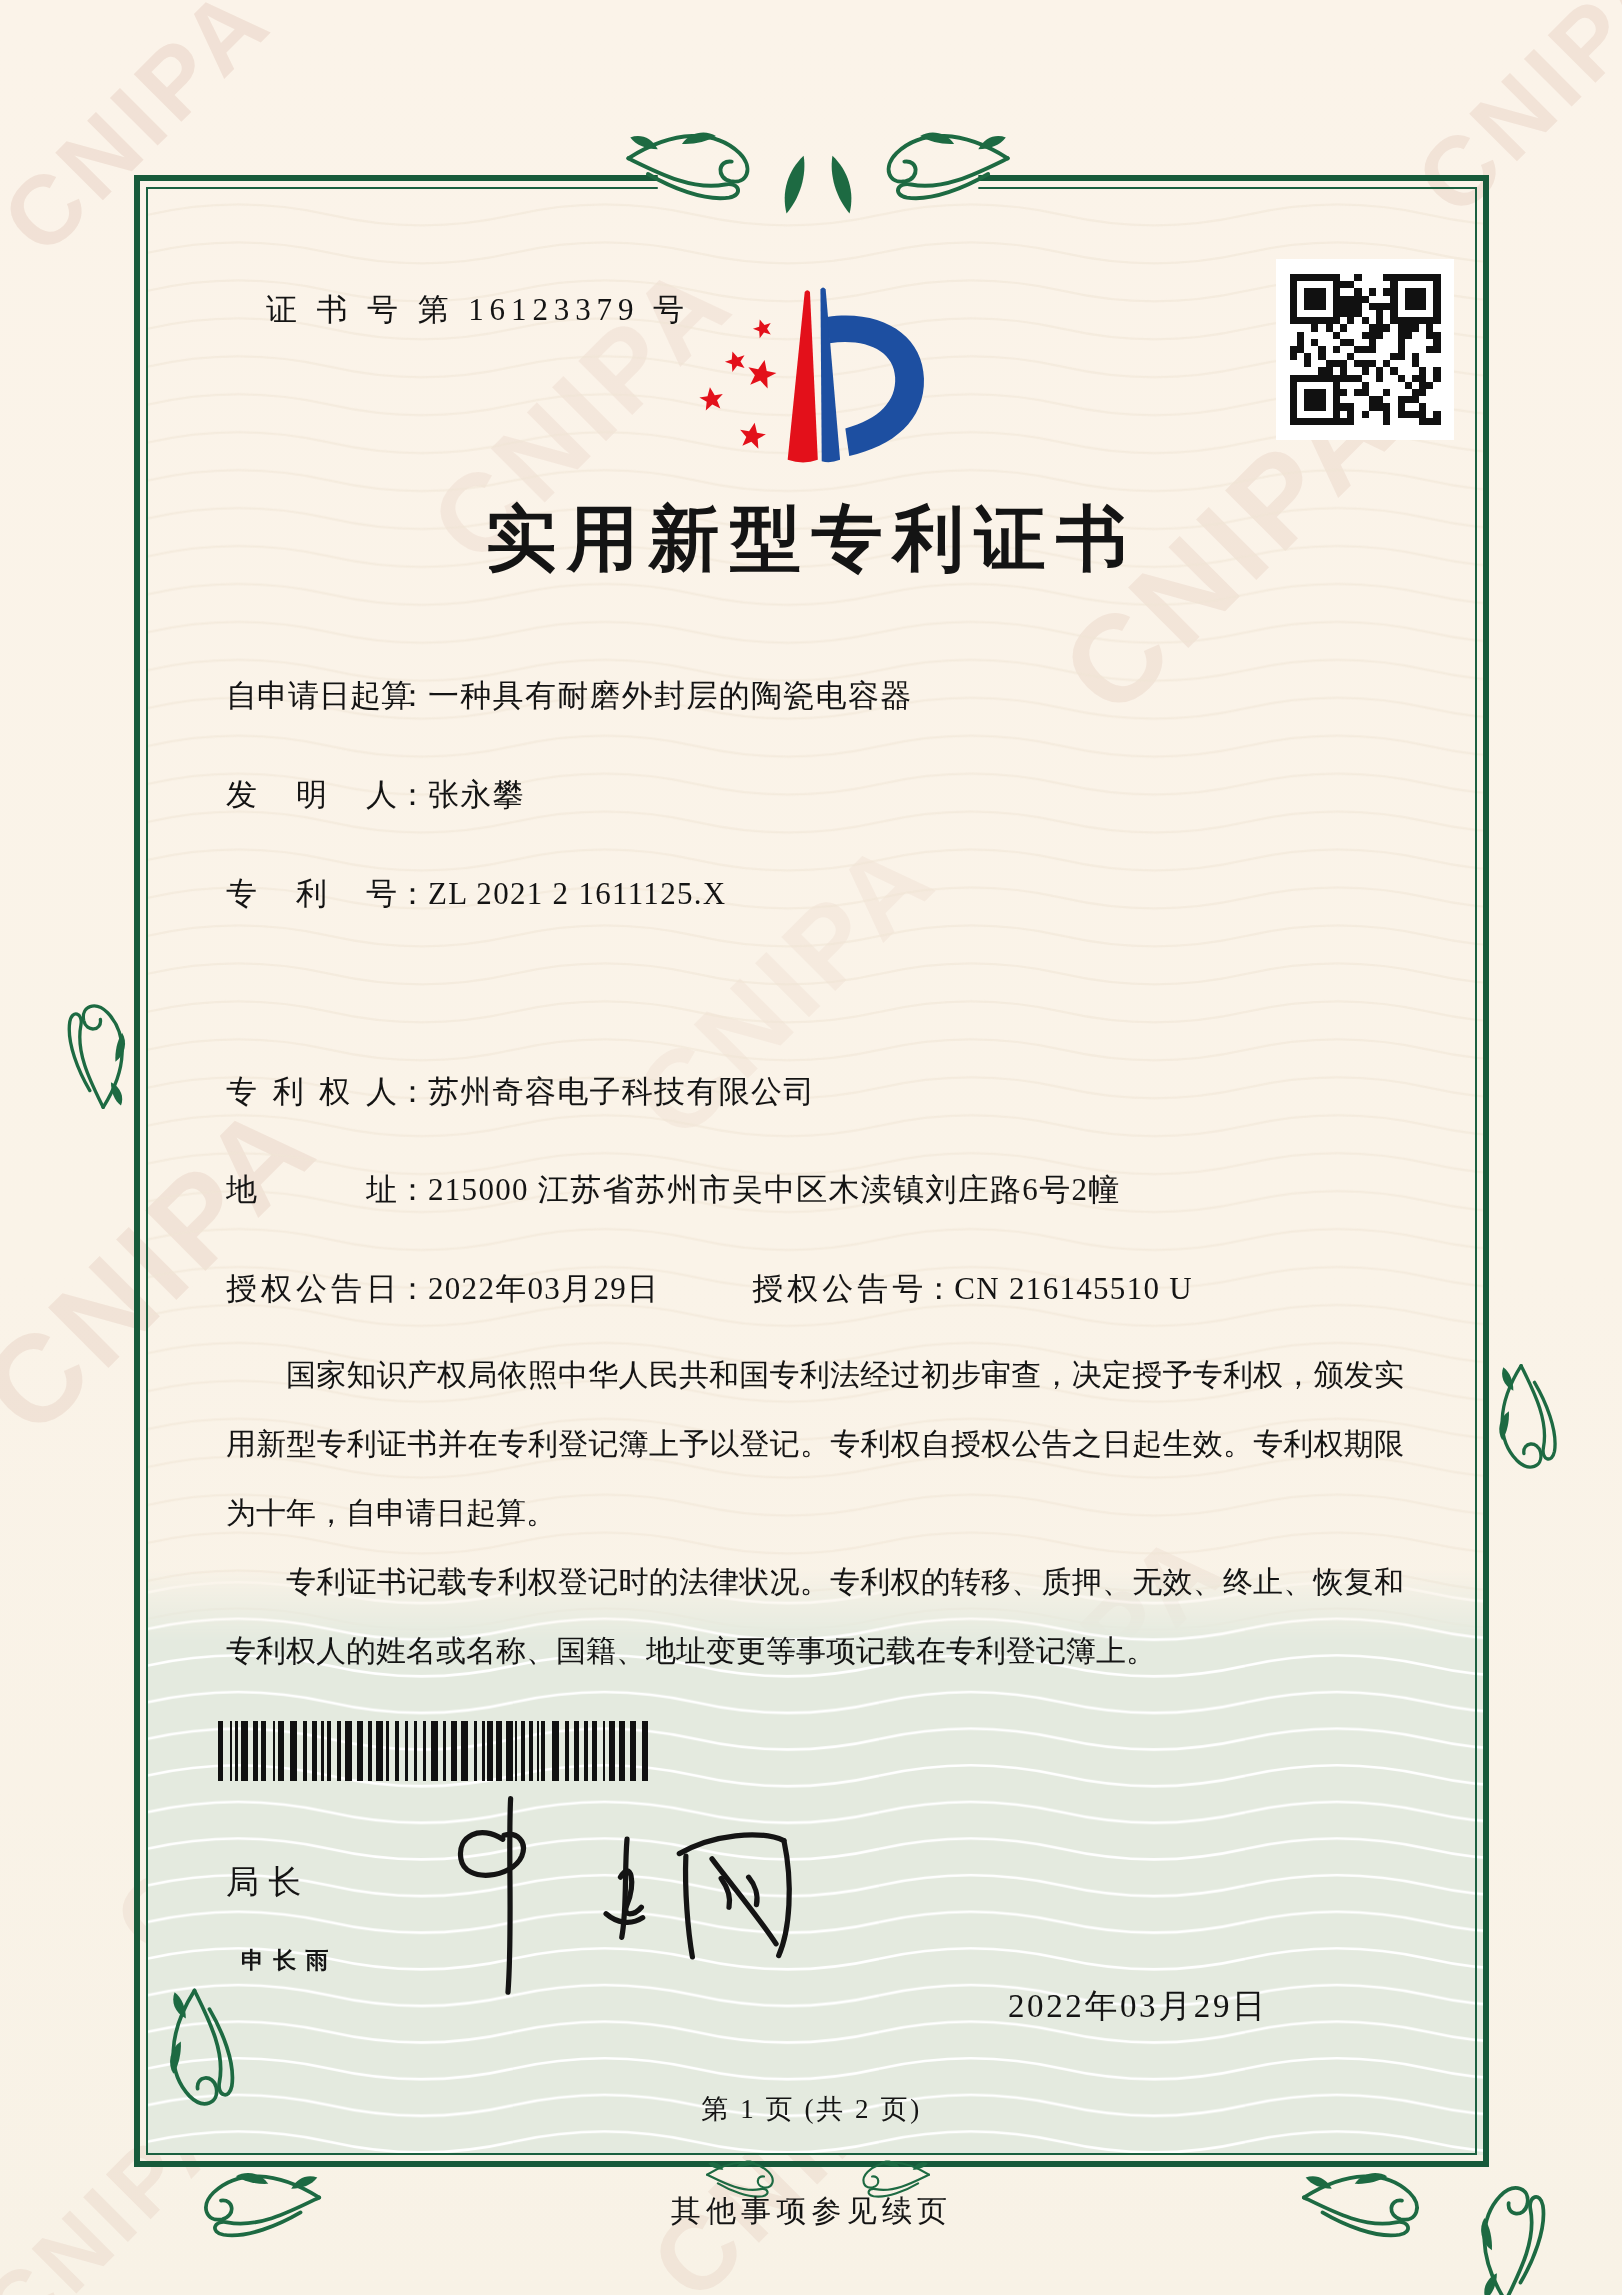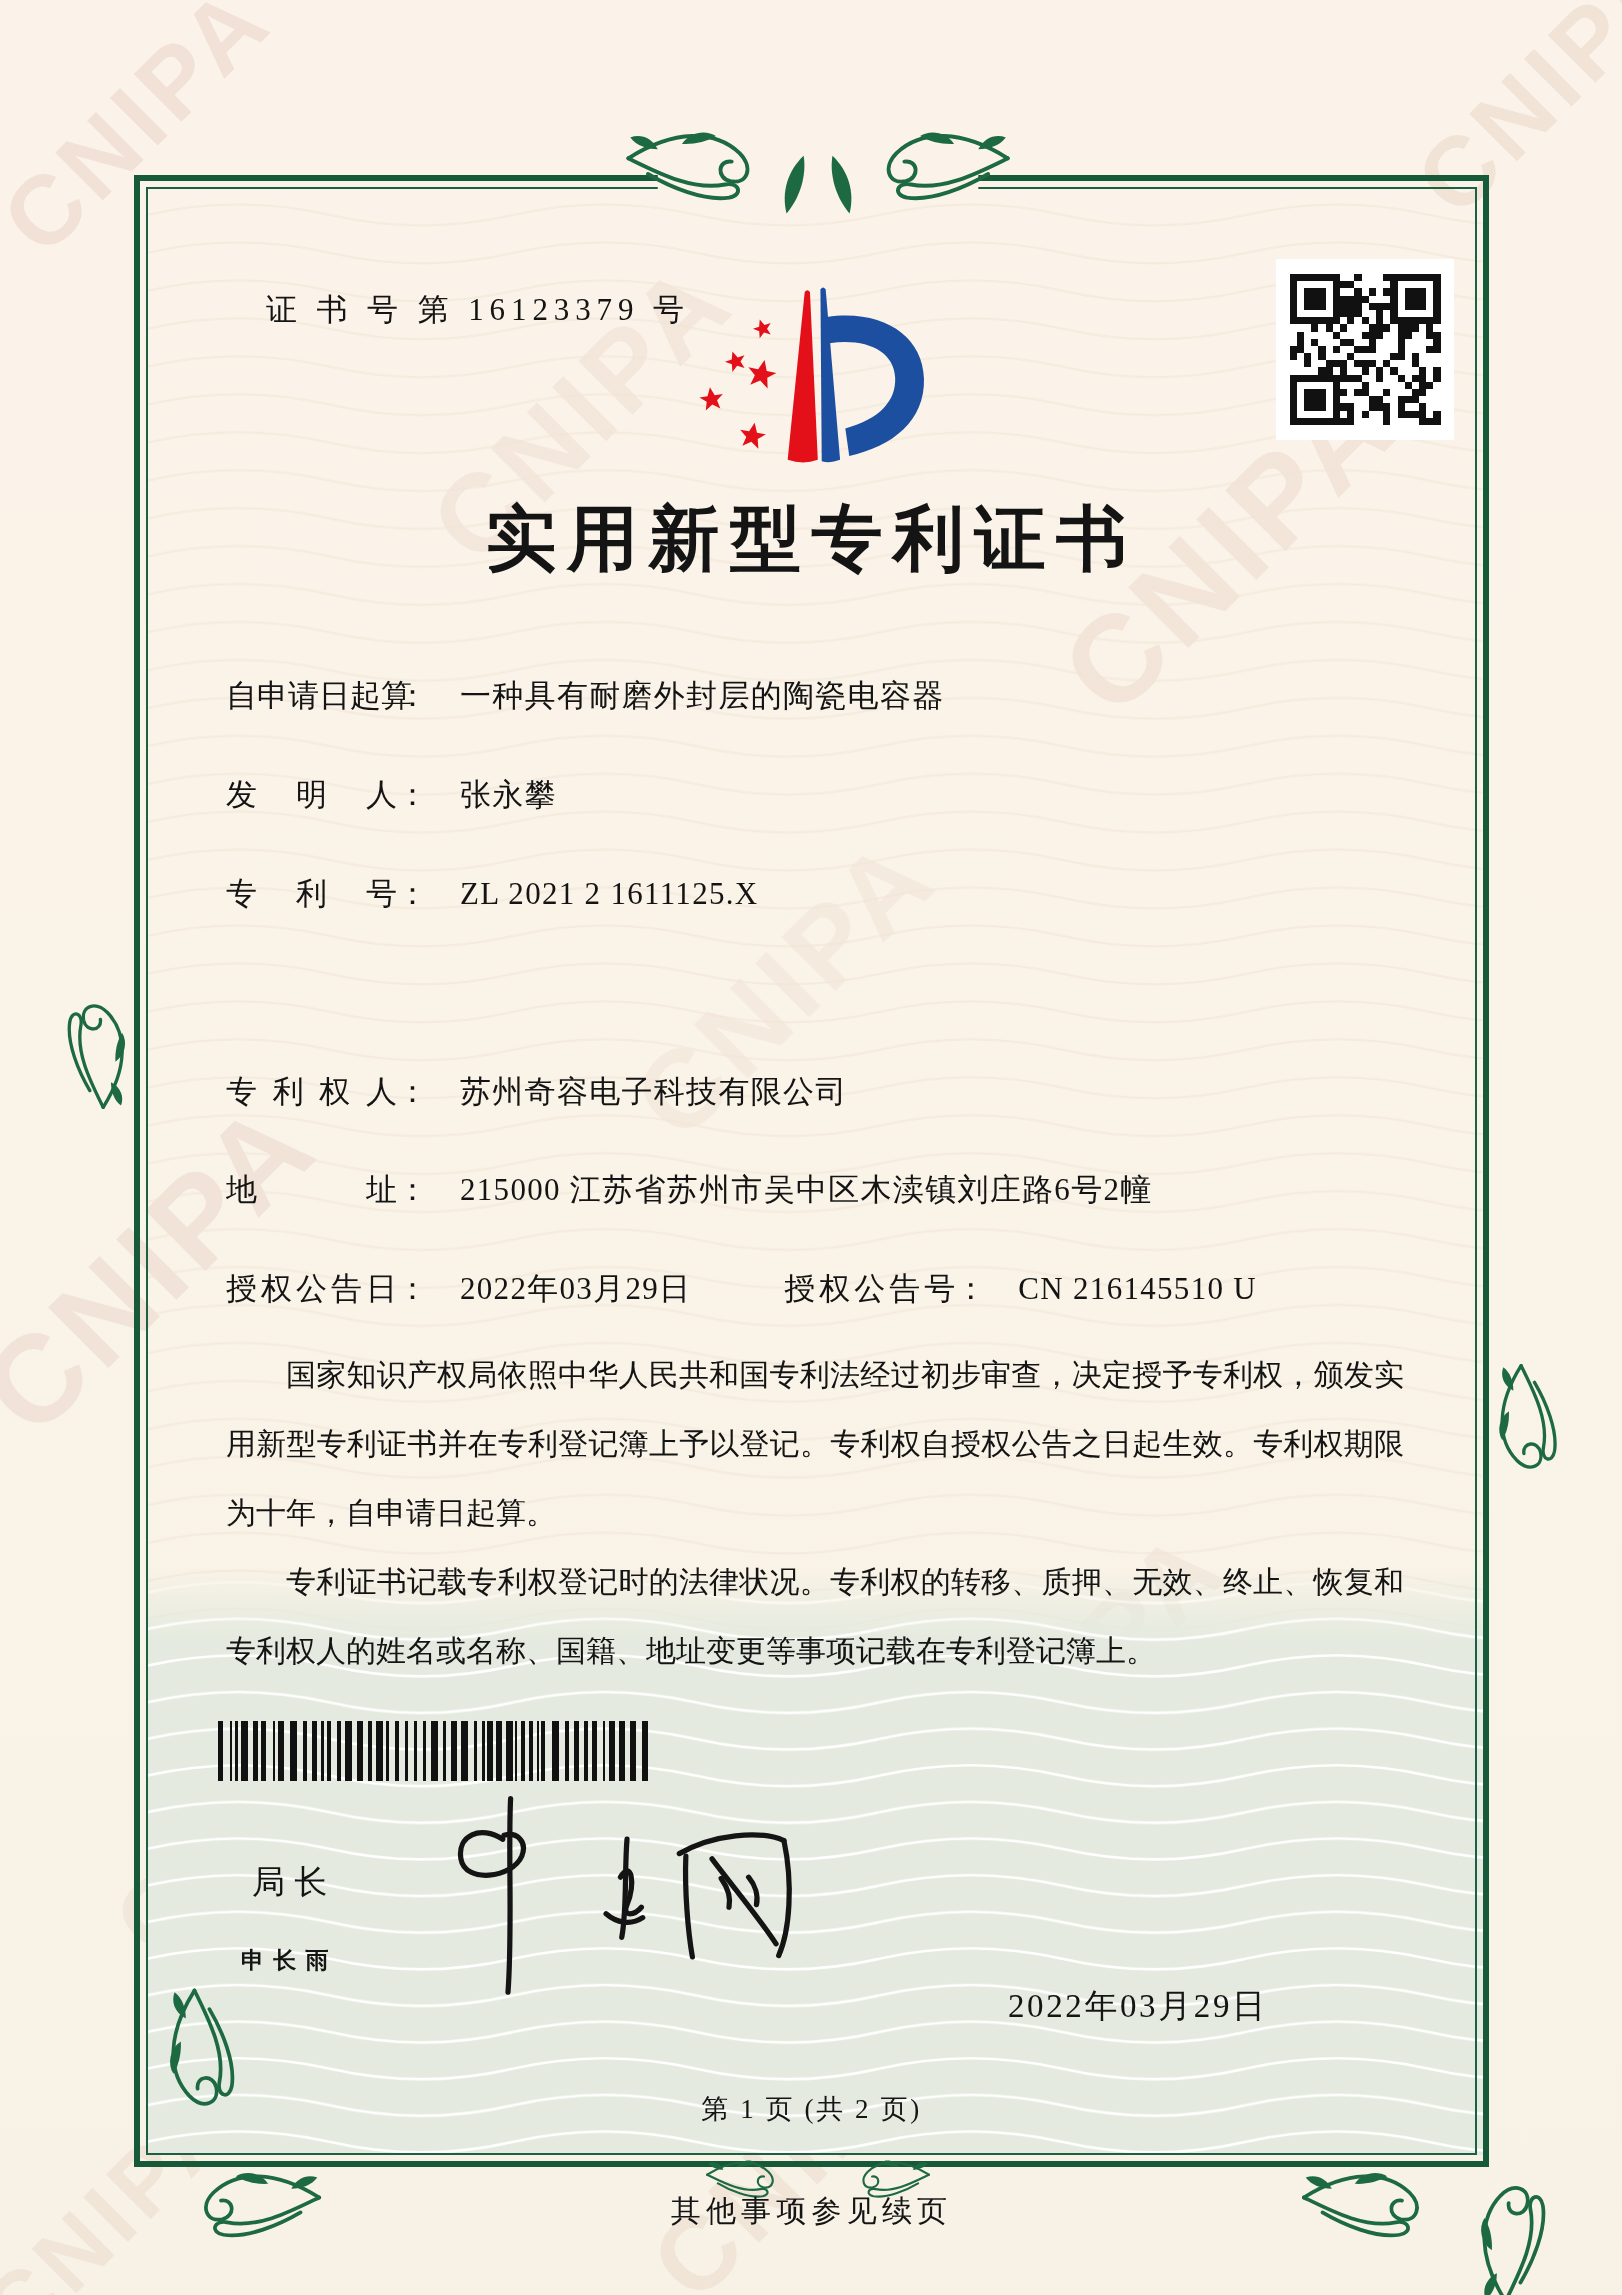--- a/index.html
+++ b/index.html
@@ -33,32 +33,32 @@
   .qr{position:absolute;left:13.7px;top:15px;width:151px;height:151px;display:grid;
       grid-template-columns:repeat(21,1fr);grid-template-rows:repeat(21,1fr);}
   .qr div.on{background:#111;}
   .title{position:absolute;left:0;top:492px;width:100%;text-align:center;
          font-size:71px;font-weight:bold;letter-spacing:10.5px;}
 
   
   .field{position:absolute;left:226px;font-size:31px;white-space:nowrap;}
   .flabel{display:inline-block;width:171px;text-align:justify;text-align-last:justify;vertical-align:baseline;}
   .fcolon{display:inline-block;}
-  .fvalue{letter-spacing:1.3px;margin-left:32px;}
+  .fvalue{letter-spacing:1.3px;}
   .pair2{margin-left:93px;}
 
   
   .body-text{position:absolute;left:226px;top:1340px;width:1178px;font-size:30px;
              line-height:69px;text-align:justify;}
   .body-text p{margin:0;text-indent:2em;}
 
   
   .barcode{position:absolute;left:218px;top:1721px;width:434px;height:60px;font-size:0;white-space:nowrap;}
   .barcode i{display:inline-block;height:100%;background:#111;}
-  .officer-label{position:absolute;left:252px;top:1860px;font-size:33px;letter-spacing:9.2px;}
+  .officer-label{position:absolute;left:226px;top:1860px;font-size:33px;letter-spacing:9.2px;}
   .officer-name{position:absolute;left:241px;top:1945px;font-size:23px;letter-spacing:9.2px;font-weight:bold;}
   .signature{position:absolute;left:406px;top:1779px;}
   .grant-date{position:absolute;left:1008px;top:1984px;font-size:33px;letter-spacing:2.6px;}
   .page-no{position:absolute;left:0;top:2091px;width:100%;text-align:center;font-size:27px;letter-spacing:2.6px;}
   .continuation{position:absolute;left:0;top:2191px;width:100%;text-align:center;
                 font-size:30px;letter-spacing:5.2px;}
 </style>
 </head>
 <body>
 

